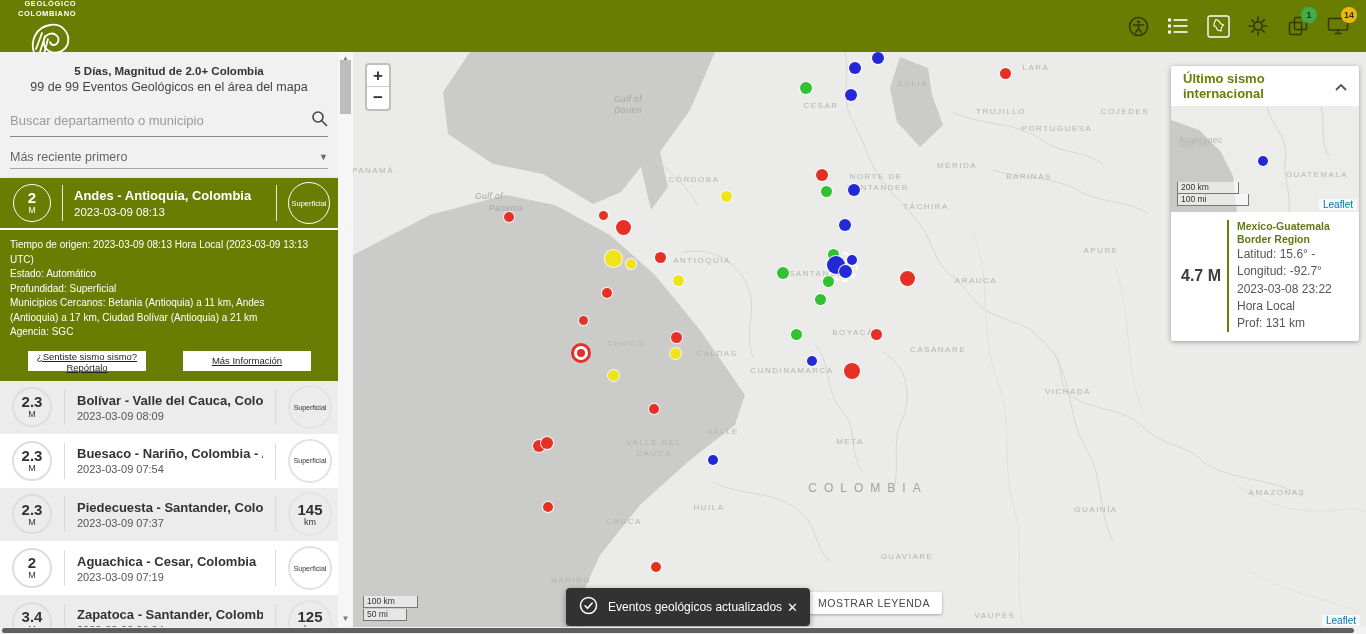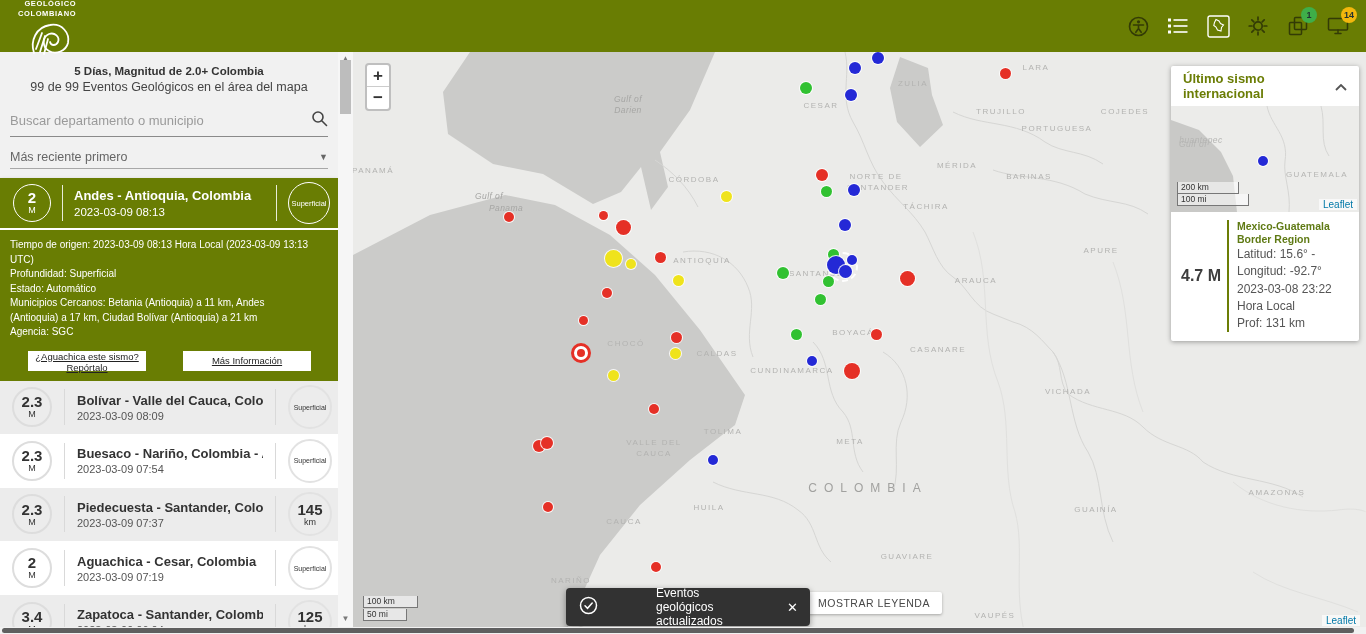--- a/index.html
+++ b/index.html
@@ -95,21 +95,21 @@
   .mini-scale-km { left:6px; top:76px; width:62px; }
   .mini-scale-mi { left:6px; top:88px; width:72px; }
   .intl-info { display:flex; align-items:center; padding:8px 10px 9px 6px; }
   .intl-mag { width:48px; text-align:center; font-size:16px; font-weight:bold; color:#3d3d3d; flex:none; }
   .intl-div { width:2px; align-self:stretch; background:#6b7d05; margin:0 8px 0 2px; flex:none; }
   .intl-txt { min-width:0; }
   .intl-region { font-size:10.5px; font-weight:bold; color:#5f7a14; line-height:1.2; }
   .intl-meta { font-size:12px; color:#555; line-height:1.4; margin-top:1px; }
 
   
-  #toast { position:absolute; left:566px; top:588px; width:244px; height:38px; background:#323232; border-radius:4px; display:flex; align-items:center; color:#fff; z-index:800; box-shadow:0 2px 6px rgba(0,0,0,.4);gap:48px; }
+  #toast { position:absolute; left:566px; top:588px; width:244px; height:38px; background:#323232; border-radius:4px; display:flex; align-items:center; color:#fff; z-index:800; box-shadow:0 2px 6px rgba(0,0,0,.4); }
   #toast .msg { font-size:12px; margin-left:10px; flex:1; }
   #toast .close { margin-right:12px; font-size:13px; cursor:pointer; color:#fff; }
   #legend-btn { position:absolute; left:806px; top:592px; height:22px; padding:0 12px; background:#fff; border:none; border-radius:2px; font-size:10.5px; letter-spacing:.5px; color:#484848; box-shadow:0 1px 3px rgba(0,0,0,.3); cursor:pointer; z-index:700; font-family:inherit; }
 
   
   #hscroll { position:absolute; left:0; top:627px; width:1366px; height:7px; background:#f1f1f1; z-index:1000; }
   #hscroll .thumb { position:absolute; left:2px; top:1px; width:1352px; height:5px; background:#5f5f5f; border-radius:3px; }
 </style>
 </head>
 <body>
@@ -232,21 +232,21 @@
         <span class="map-label" style="left: 349px; top: 208px;">ANTIOQUIA</span>
         <span class="map-label" style="left: 467px; top: 221px;">SANTANDER</span>
         <span class="map-label" style="left: 623px; top: 228px;">ARAUCA</span>
         <span class="map-label" style="left: 748px; top: 198px;">APURE</span>
         <span class="map-label" style="left: 500px; top: 280px;">BOYACÁ</span>
         <span class="map-label" style="left: 585px; top: 297px;">CASANARE</span>
         <span class="map-label" style="left: 273px; top: 291px;">CHOCÓ</span>
         <span class="map-label" style="left: 364px; top: 301px;">CALDAS</span>
         <span class="map-label" style="left: 439px; top: 318px;">CUNDINAMARCA</span>
         <span class="map-label" style="left: 715px; top: 339px;">VICHADA</span>
-        <span class="map-label" style="left: 370px; top: 379px;">TOLIMA</span>
+        <span class="map-label" style="left: 370px; top: 379px;">VALLE</span>
         <span class="map-label" style="left: 497px; top: 389px;">META</span>
         <span class="map-label" style="left: 301px; top: 390px;">VALLE DEL</span>
         <span class="map-label" style="left: 301px; top: 401px;">CAUCA</span>
         <span class="map-label lg" style="left: 515px; top: 436px;">COLOMBIA</span>
         <span class="map-label" style="left: 356px; top: 455px;">HUILA</span>
         <span class="map-label" style="left: 271px; top: 469px;">CAUCA</span>
         <span class="map-label" style="left: 743px; top: 457px;">GUAINÍA</span>
         <span class="map-label" style="left: 924px; top: 440px;">AMAZONAS</span>
         <span class="map-label" style="left: 554px; top: 504px;">GUAVIARE</span>
         <span class="map-label" style="left: 218px; top: 528px;">NARIÑO</span>
@@ -339,27 +339,27 @@
         <div class="vdiv-w"></div>
         <div class="sel-main">
           <div class="sel-title">Andes - Antioquia, Colombia</div>
           <div class="sel-date">2023-03-09 08:13</div>
         </div>
         <div class="vdiv-w"></div>
         <div class="circ sel-depth">Superficial</div>
       </div>
       <div class="sel-details">
         <div>Tiempo de origen: 2023-03-09 08:13 Hora Local (2023-03-09 13:13 UTC)</div>
+        <div>Estado: Automático</div>
         <div>Profundidad: Superficial</div>
-        <div>Estado: Automático</div>
         <div>Municipios Cercanos: Betania (Antioquia) a 11 km, Andes (Antioquia) a 17 km, Ciudad Bolívar (Antioquia) a 21 km</div>
         <div>Agencia: SGC</div>
       </div>
       <div class="sel-btns">
-        <button class="sel-btn btn-report">¿Aguachica este sismo? Repórtalo</button>
+        <button class="sel-btn btn-report">¿Sentiste sismo sismo? Repórtalo</button>
         <button class="sel-btn btn-info">Más Información</button>
       </div>
     </div>
 
     <div id="events-list">
         <div class="event-row alt">
           <div class="circ row-mag">
             <div class="n">2.3</div>
             <div class="m">M</div>
           </div>

